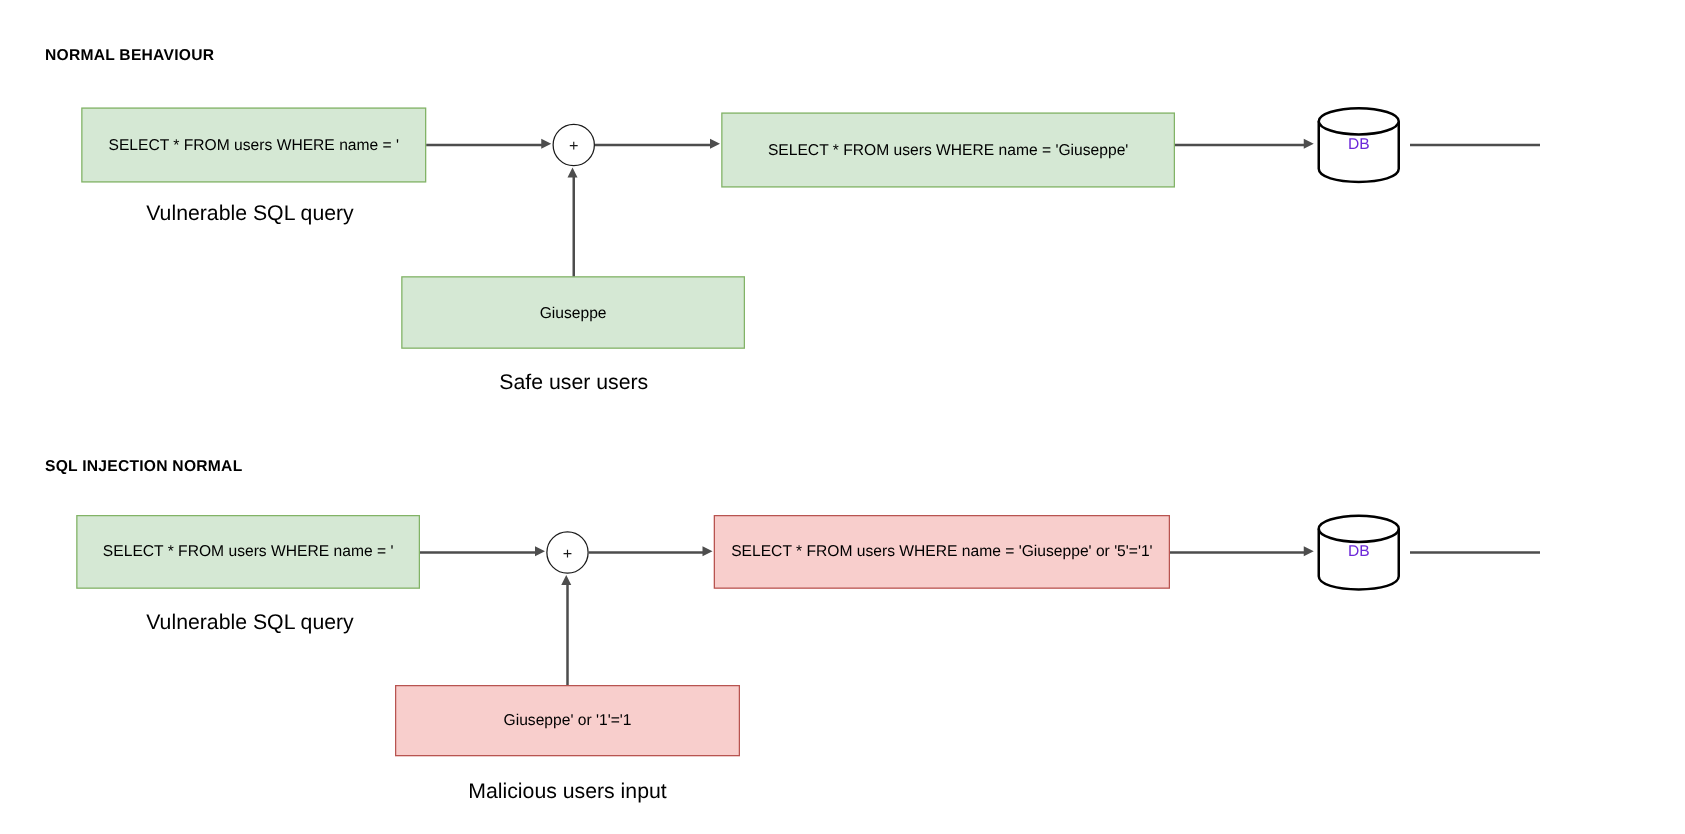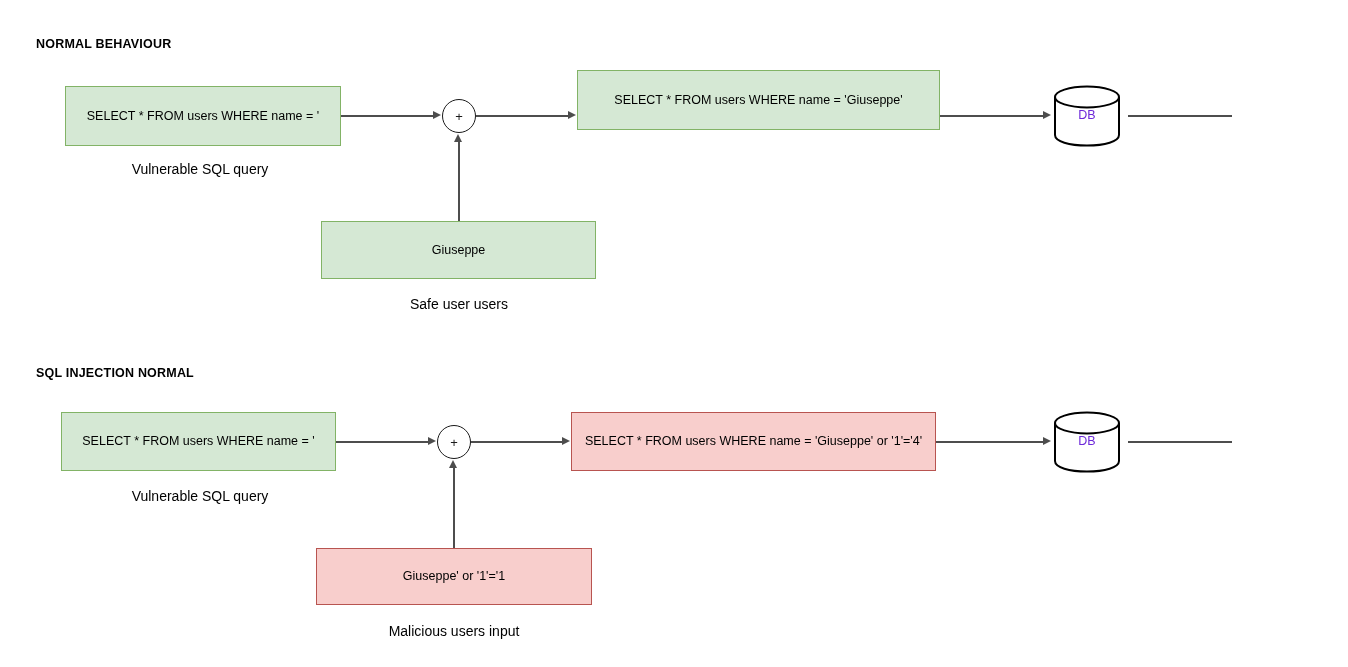--- a/index.html
+++ b/index.html
@@ -44,21 +44,21 @@
     background: #d5e8d4;
     border: 1px solid #82b366;
   }
   .red {
     background: #f8cecc;
     border: 1px solid #b85450;
   }
 
   .caption {
     position: absolute;
-    font-size: 14px;
+    font-size: 17px;
     color: #000000;
     text-align: center;
     white-space: nowrap;
   }
 
   .junction {
     position: absolute;
     box-sizing: border-box;
     width: 34px;
     height: 34px;
@@ -125,21 +125,21 @@
   <div class="caption" style="left:100px; top:161px; width:200px;">Vulnerable SQL query</div>
 
   <div class="edge edge-h" style="left:341px; top:115px; width:93px;"></div>
   <div class="arrow-right" style="left:433px; top:111px;"></div>
 
   <div class="junction" style="left:442px; top:99px;">+</div>
 
   <div class="edge edge-h" style="left:476px; top:115px; width:93px;"></div>
   <div class="arrow-right" style="left:568px; top:111px;"></div>
 
-  <div class="node-box green" style="left:577px; top:70px; width:363px; height:60px;">SELECT * FROM users WHERE name = 'Giuseppe'</div>
+  <div class="node-box green" style="left:577px; top:90px; width:363px; height:60px;">SELECT * FROM users WHERE name = 'Giuseppe'</div>
 
   <div class="edge edge-h" style="left:940px; top:115px; width:104px;"></div>
   <div class="arrow-right" style="left:1043px; top:111px;"></div>
 
   <div class="db-node" style="left:1053px; top:85px; width:68px; height:62px;">
     <svg width="68" height="62" viewBox="0 0 68 62">
       <path d="M2,12 L2,50 C2,56.5 16.3,60.5 34,60.5 C51.7,60.5 66,56.5 66,50 L66,12" fill="#ffffff" stroke="#000000" stroke-width="2"></path>
       <ellipse cx="34" cy="12" rx="32" ry="10.5" fill="#ffffff" stroke="#000000" stroke-width="2"></ellipse>
     </svg>
     <div class="db-label" style="top:23px;">DB</div>
@@ -169,21 +169,21 @@
   <div class="caption" style="left:100px; top:488px; width:200px;">Vulnerable SQL query</div>
 
   <div class="edge edge-h" style="left:336px; top:441px; width:93px;"></div>
   <div class="arrow-right" style="left:428px; top:437px;"></div>
 
   <div class="junction" style="left:437px; top:425px;">+</div>
 
   <div class="edge edge-h" style="left:471px; top:441px; width:92px;"></div>
   <div class="arrow-right" style="left:562px; top:437px;"></div>
 
-  <div class="node-box red" style="left:571px; top:412px; width:365px; height:59px;">SELECT * FROM users WHERE name = 'Giuseppe' or '1'='4'</div>
+  <div class="node-box red" style="left:571px; top:412px; width:365px; height:59px;">SELECT * FROM users WHERE name = 'Giuseppe' or '5'='1'</div>
 
   <div class="edge edge-h" style="left:936px; top:441px; width:108px;"></div>
   <div class="arrow-right" style="left:1043px; top:437px;"></div>
 
   <div class="db-node" style="left:1053px; top:411px; width:68px; height:62px;">
     <svg width="68" height="62" viewBox="0 0 68 62">
       <path d="M2,12 L2,50 C2,56.5 16.3,60.5 34,60.5 C51.7,60.5 66,56.5 66,50 L66,12" fill="#ffffff" stroke="#000000" stroke-width="2"></path>
       <ellipse cx="34" cy="12" rx="32" ry="10.5" fill="#ffffff" stroke="#000000" stroke-width="2"></ellipse>
     </svg>
     <div class="db-label" style="top:23px;">DB</div>

